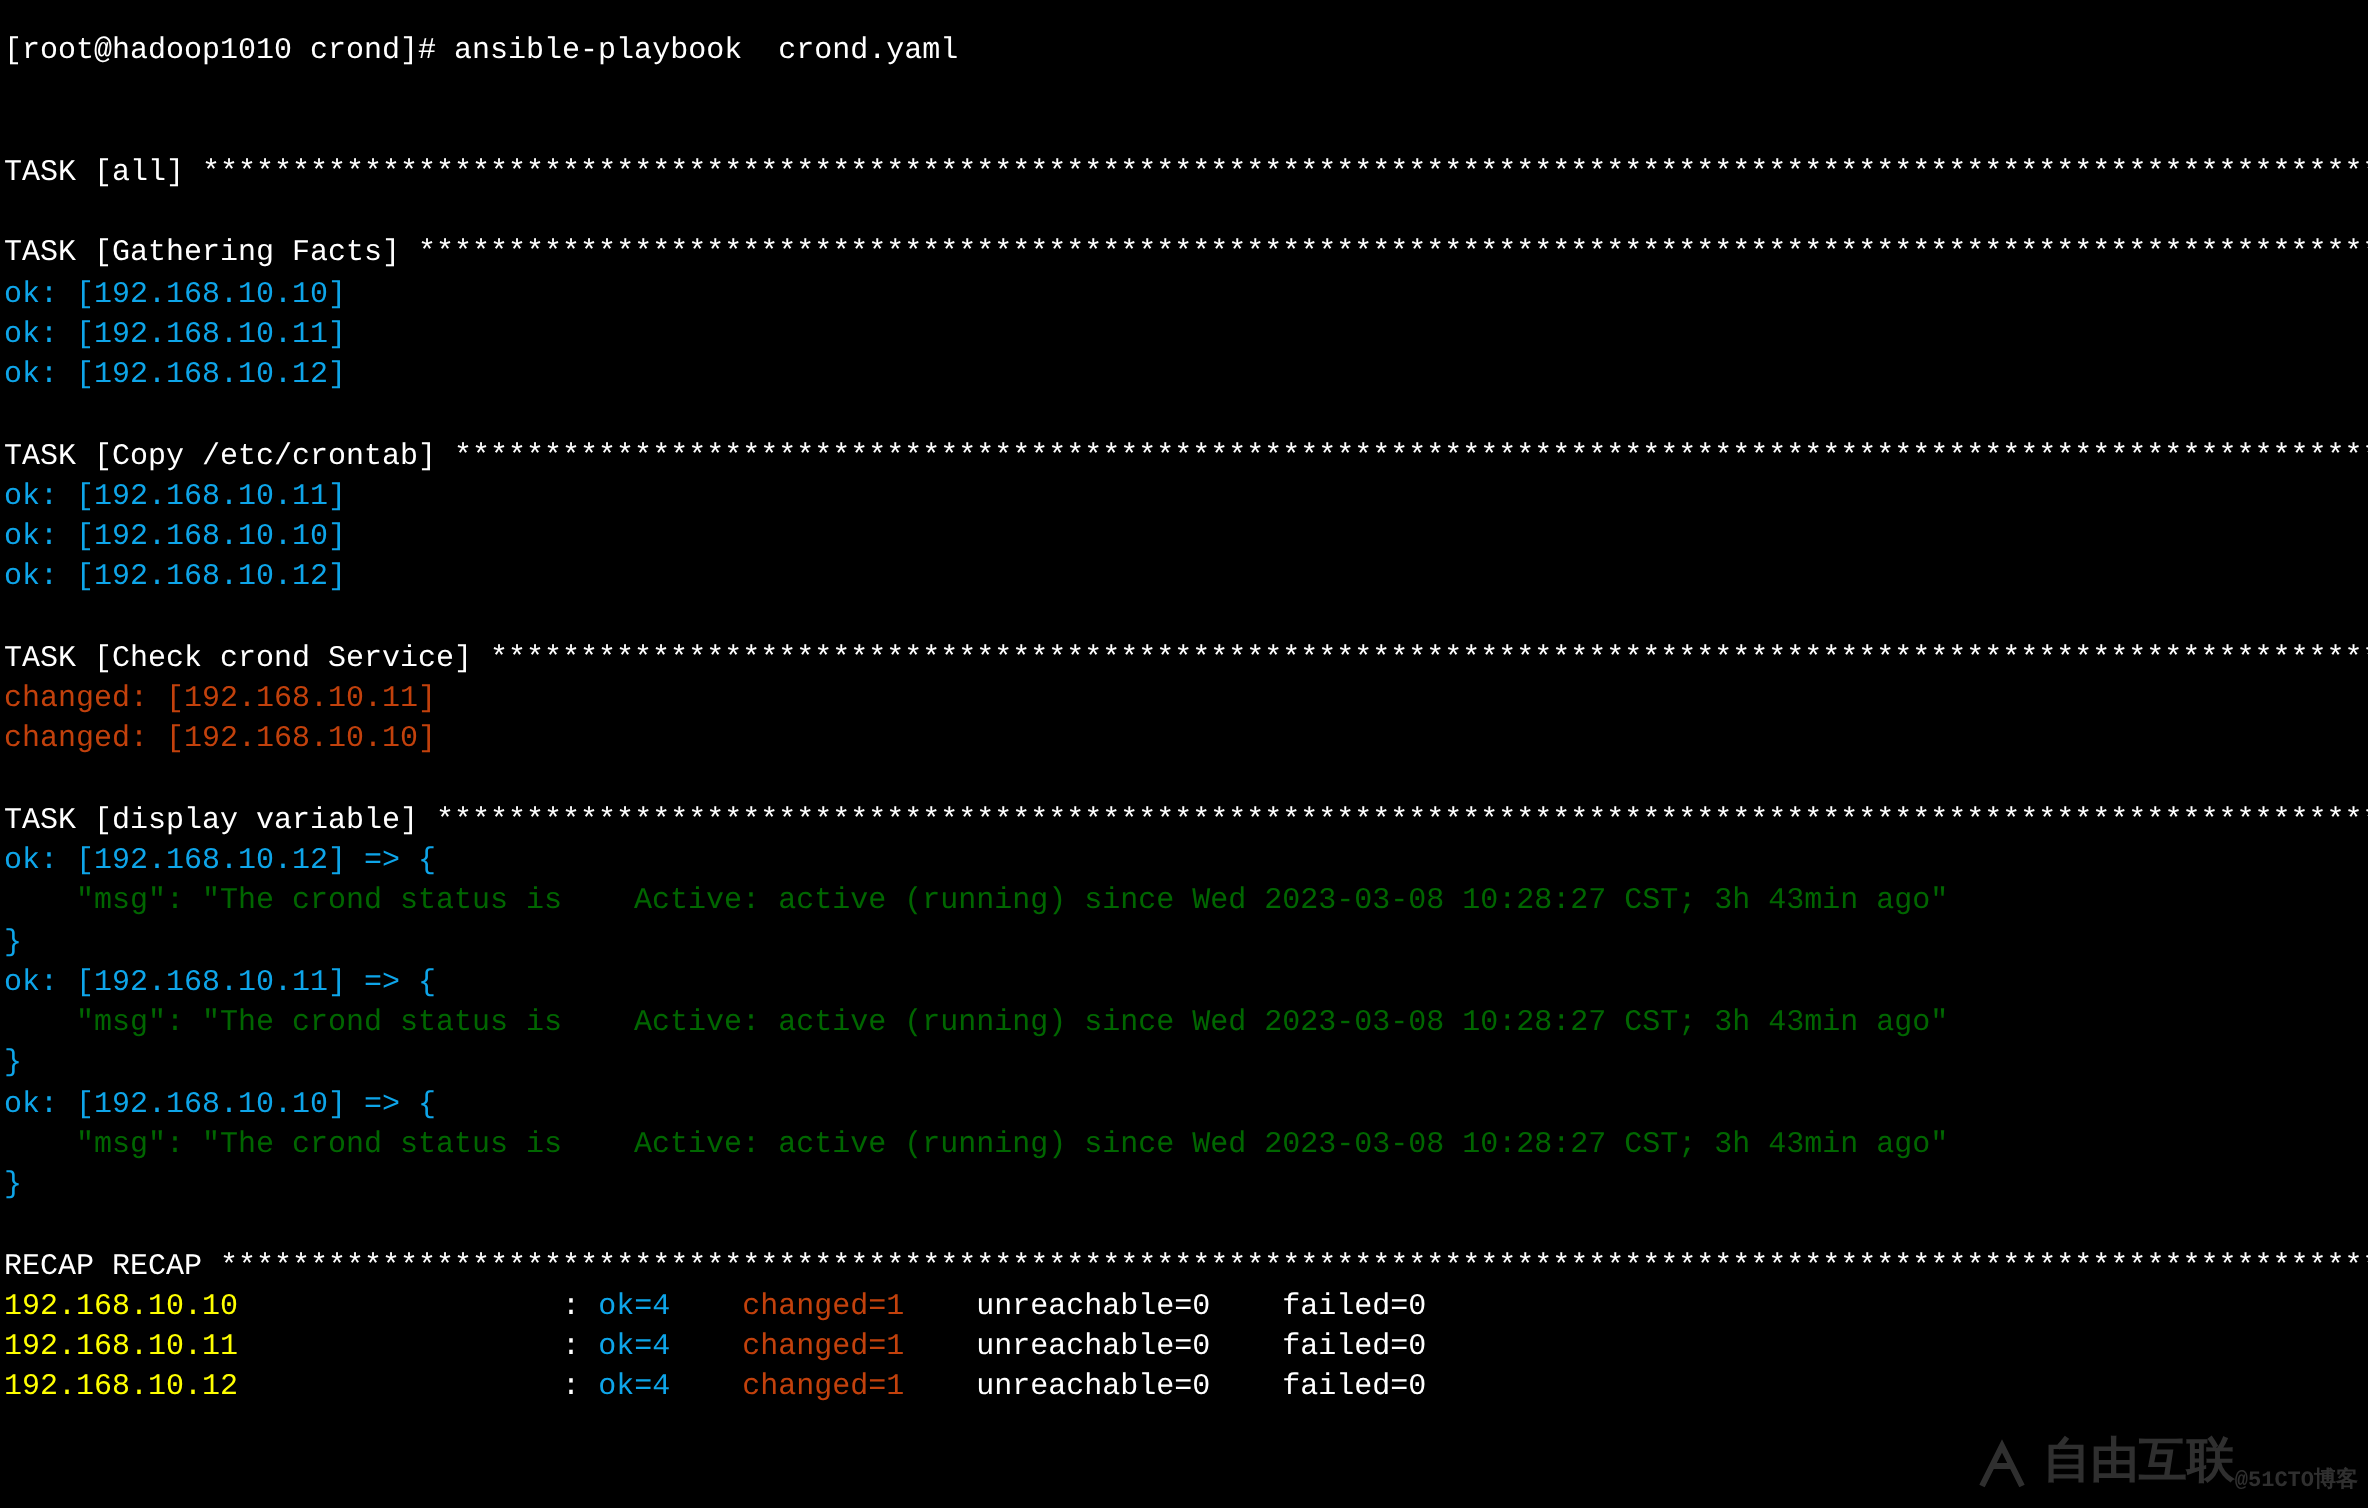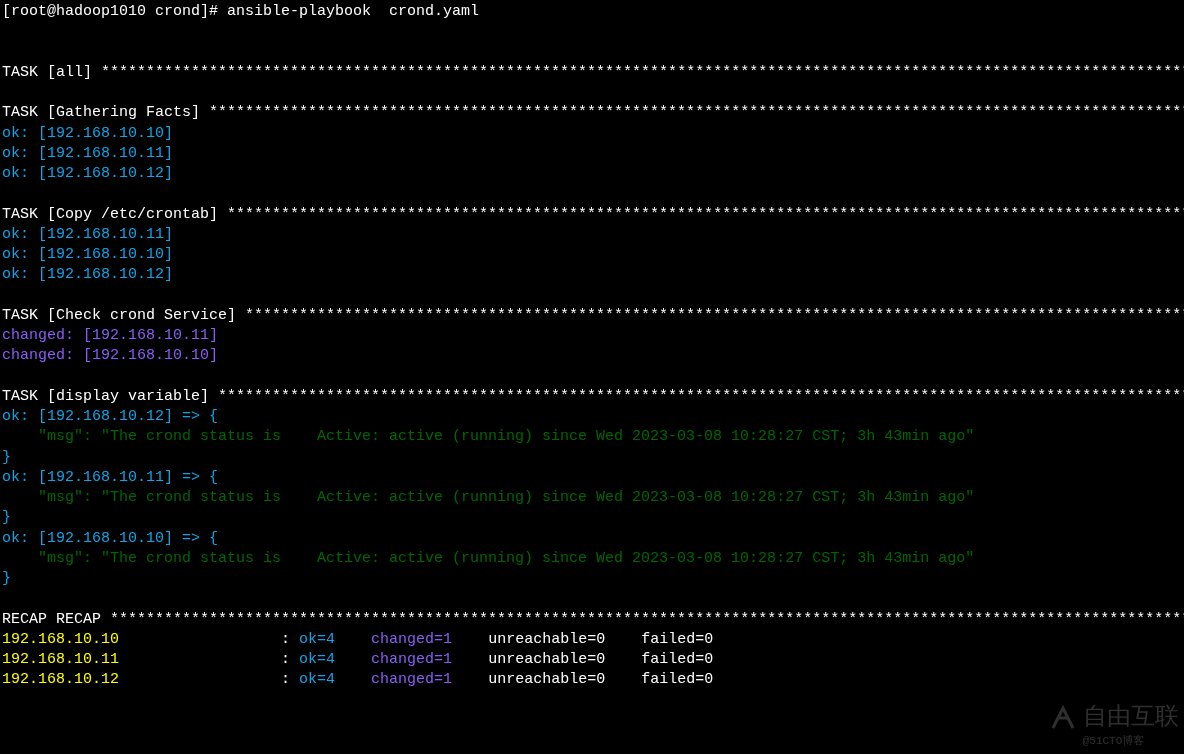--- a/index.html
+++ b/index.html
@@ -13,44 +13,44 @@
       font-family: 'Courier New', monospace;
       font-size: 15px;
       line-height: 1.35;
       padding: 0;
       width: 1184px;
       height: 754px;
       overflow: hidden;
       position: relative;
     }
     .terminal {
-      padding: 2px 2px;
+      padding: 16px 2px;
     }
     .white { color: #ffffff; }
     .magenta { color: #ff00ff; }
     .green { color: #0ea5e9; }
-    .yellow { color: #8b5cf6; }
+    .yellow { color: #c2410c; }
     .yellow-bright { color: #ffff00; }
     .dark-green { color: #006600; }
     .line {
       white-space: pre;
     }
     .recap-line {
       white-space: pre;
     }
     .watermark {
       position: absolute;
       bottom: 5px;
       right: 5px;
       opacity: 0.35;
       font-size: 24px;
       color: #888;
       display: flex;
-      align-items: center;
-      flex-direction: column;
+      align-items: flex-end;
+      font-weight: bold;
     }
     .watermark-logo {
       display: flex;
       align-items: center;
       gap: 5px;
     }
     .watermark-sub {
       font-size: 11px;
       color: #888;
     }

